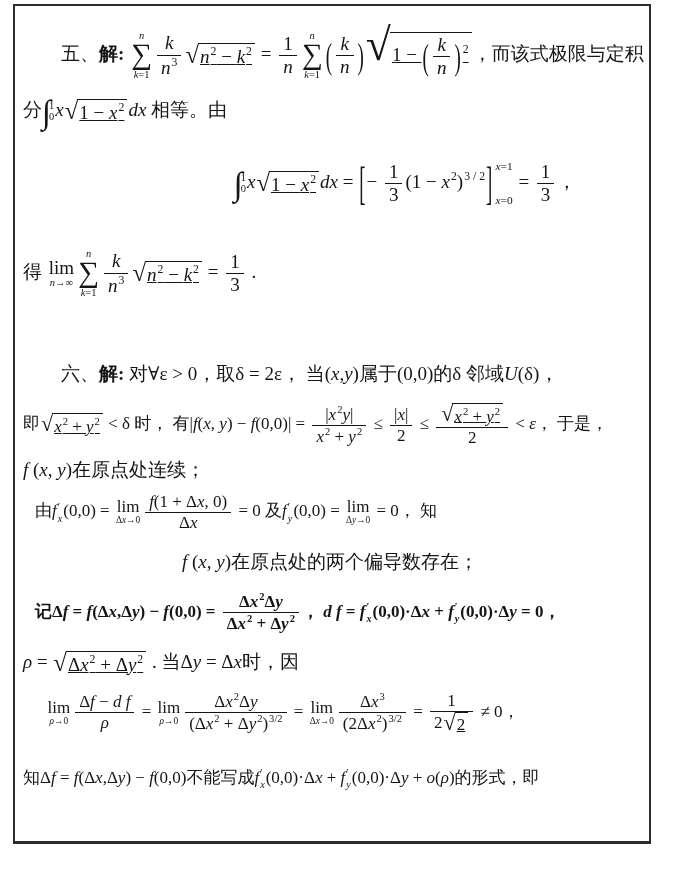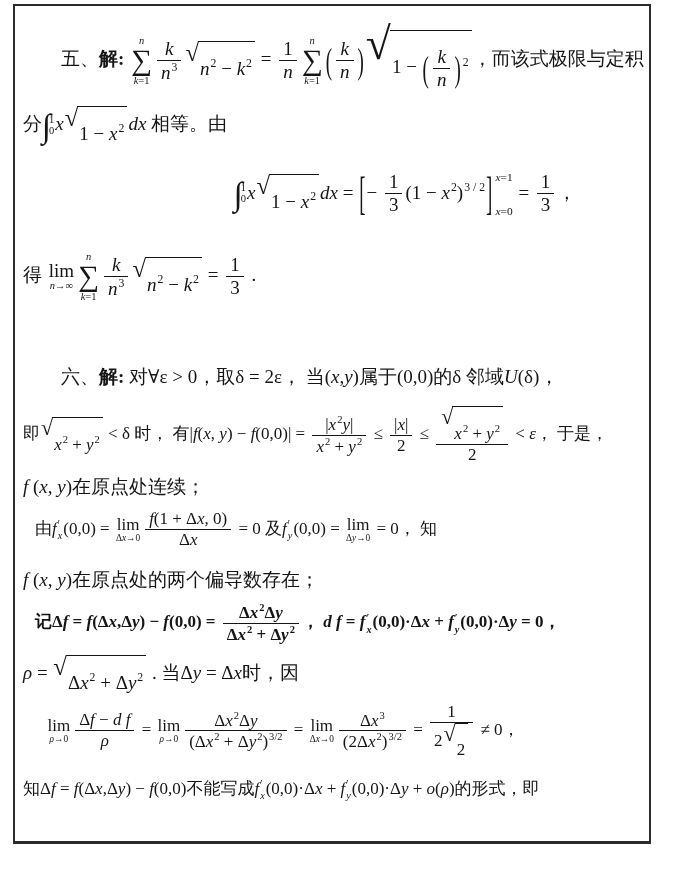--- a/index.html
+++ b/index.html
@@ -25,55 +25,55 @@
   .center6 { text-align: center; padding-right: 95px; }
 
   #p5a { margin-bottom: 14px; }
   #p5b { margin-bottom: 16px; }
   #p5c { margin-bottom: 20px; }
   #p5d { margin-bottom: 58px; }
   #p6a { margin-bottom: 16px; }
   #p6b { margin-bottom: 10px; }
   #p6c { margin-bottom: 1px;  }
   #p6d { margin-bottom: 9px;  }
-  #p6e { margin-bottom: 10px; }
+  #p6e { margin-bottom: 10px; text-align: center; }
   #p6f { margin-bottom: 10px; font-weight: bold; }
   #p6g { margin-bottom: 7px;  }
   #p6h { margin-bottom: 9px;  }
   #p6i { margin-bottom: 11px; }
 
   
   .m-t  { font-family: "Liberation Serif","DejaVu Serif",serif; }
   .m-i  { font-family: "Liberation Serif","DejaVu Serif",serif; font-style: italic; }
   .m-c  { font-family: "Liberation Serif","DejaVu Serif",serif; }
   .m-cb { font-family: "Liberation Serif","DejaVu Serif",serif; font-weight: 700; }
   .m-sp { font-size: 0.62em; vertical-align: 0.65em; margin-left: 1px; }
 
   .m-f { display: inline-block; vertical-align: middle; text-align: center; margin: 0 3px; }
   .m-f .fn, .m-f .fd { display: block; padding: 0 4px; line-height: 1.18; }
   .m-f .fd { border-top: 1.5px solid #151515; }
 
   .m-sq { display: inline-flex; align-items: flex-start; vertical-align: middle; white-space: nowrap; margin: 0 1px; }
   .m-sq > .rad { font-size: 1.3em; line-height: 1; margin-right: -1px; }
-  .m-sq > .rc  { border-top: 1.5px solid #151515; line-height: 1.25; padding: 15px 3px 0 2px; }
+  .m-sq > .rc  { border-top: 1.5px solid #151515; line-height: 1.25; padding: 1px 3px 0 2px; text-decoration: underline; }
   .m-sq.tall > .rad { font-size: 2.4em; line-height: 0.55; margin-top: 0.02em; }
 
   .m-sum { display: inline-flex; flex-direction: column; align-items: center; vertical-align: middle; margin: 0 2px; line-height: 1; }
   .m-sum .sl  { font-size: 0.55em; line-height: 1.1; }
   .m-sum .ss2 { font-size: 1.55em; line-height: 0.95; }
 
   .m-lim { display: inline-flex; flex-direction: column; align-items: center; vertical-align: middle; margin: 15px 2px; line-height: 1; }
   .m-lim .lw { line-height: 1; }
   .m-lim .lb { font-size: 0.55em; line-height: 1.15; }
 
   .m-int { display: inline-flex; align-items: center; vertical-align: middle; margin-right: 1px; }
   .m-int .is { font-size: 1.75em; line-height: 1; }
   .m-int .il { display: inline-flex; flex-direction: column; justify-content: space-between; height: 2.1em; font-size: 0.55em; line-height: 1; margin-left: -2px; }
 
-  .m-ss { display: inline-flex; flex-direction: column; justify-content: space-between; vertical-align: middle; font-size: 0.6em; line-height: 1.1; height: 2.3em; margin: 9px 1px; }
+  .m-ss { display: inline-flex; flex-direction: column; justify-content: space-between; vertical-align: middle; font-size: 0.6em; line-height: 1.1; height: 2.3em; margin: 16px 1px; }
   .m-ss.tall { height: 4.1em; margin-left: 2px; }
 
   .m-bp { display: inline-block; vertical-align: middle; line-height: 1; margin: 0 1px; }
 
   
   .footer {
     position: absolute; left: 0; top: 851px; width: 680px; text-align: center;
     font-weight: 700; font-size: 16px; letter-spacing: 1px;
     font-family: "Liberation Serif","DejaVu Serif",serif;
   }

